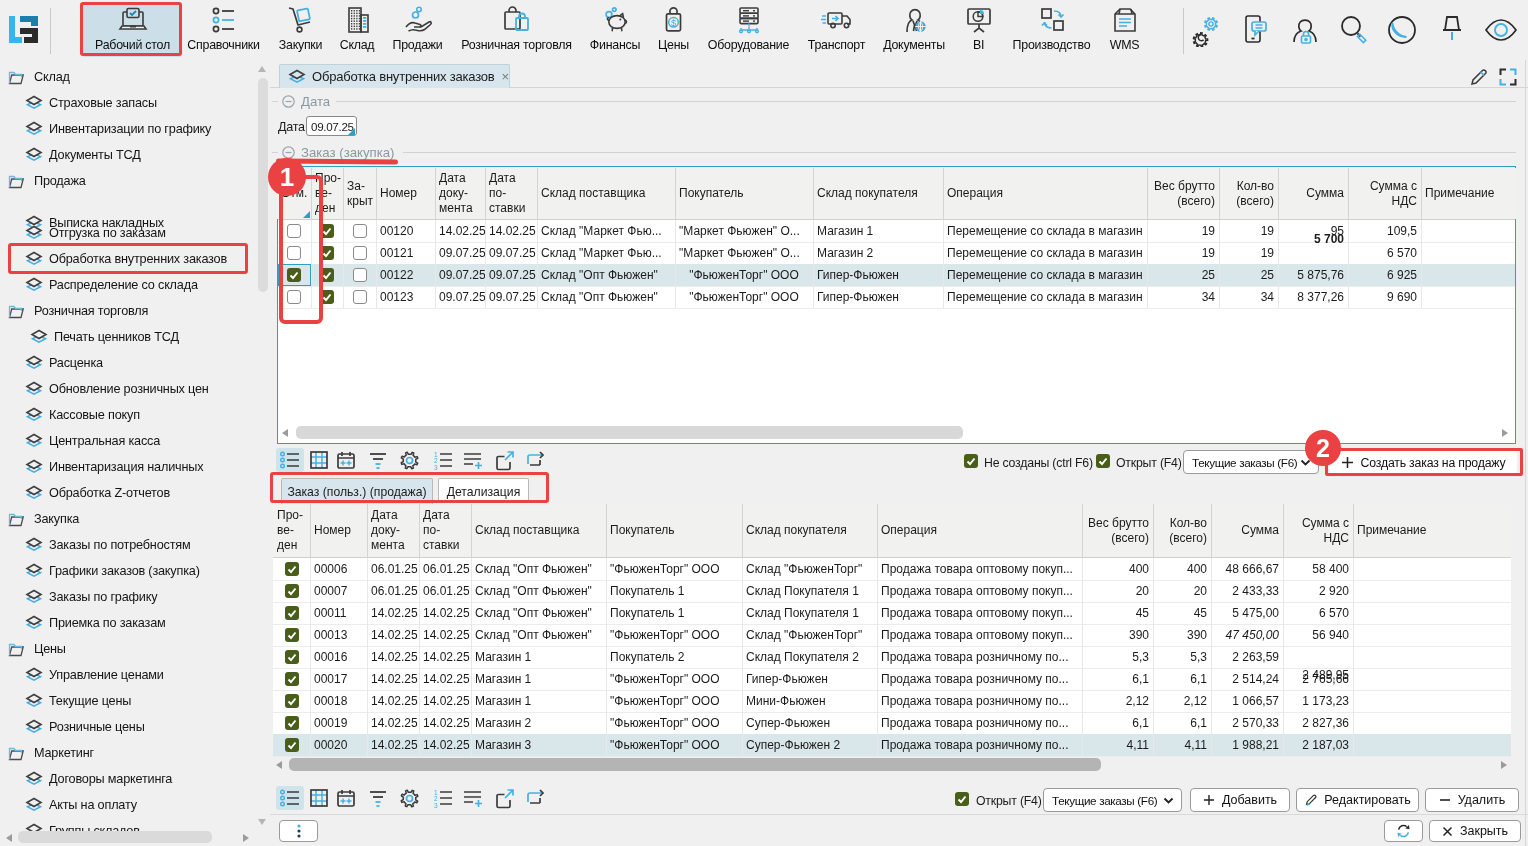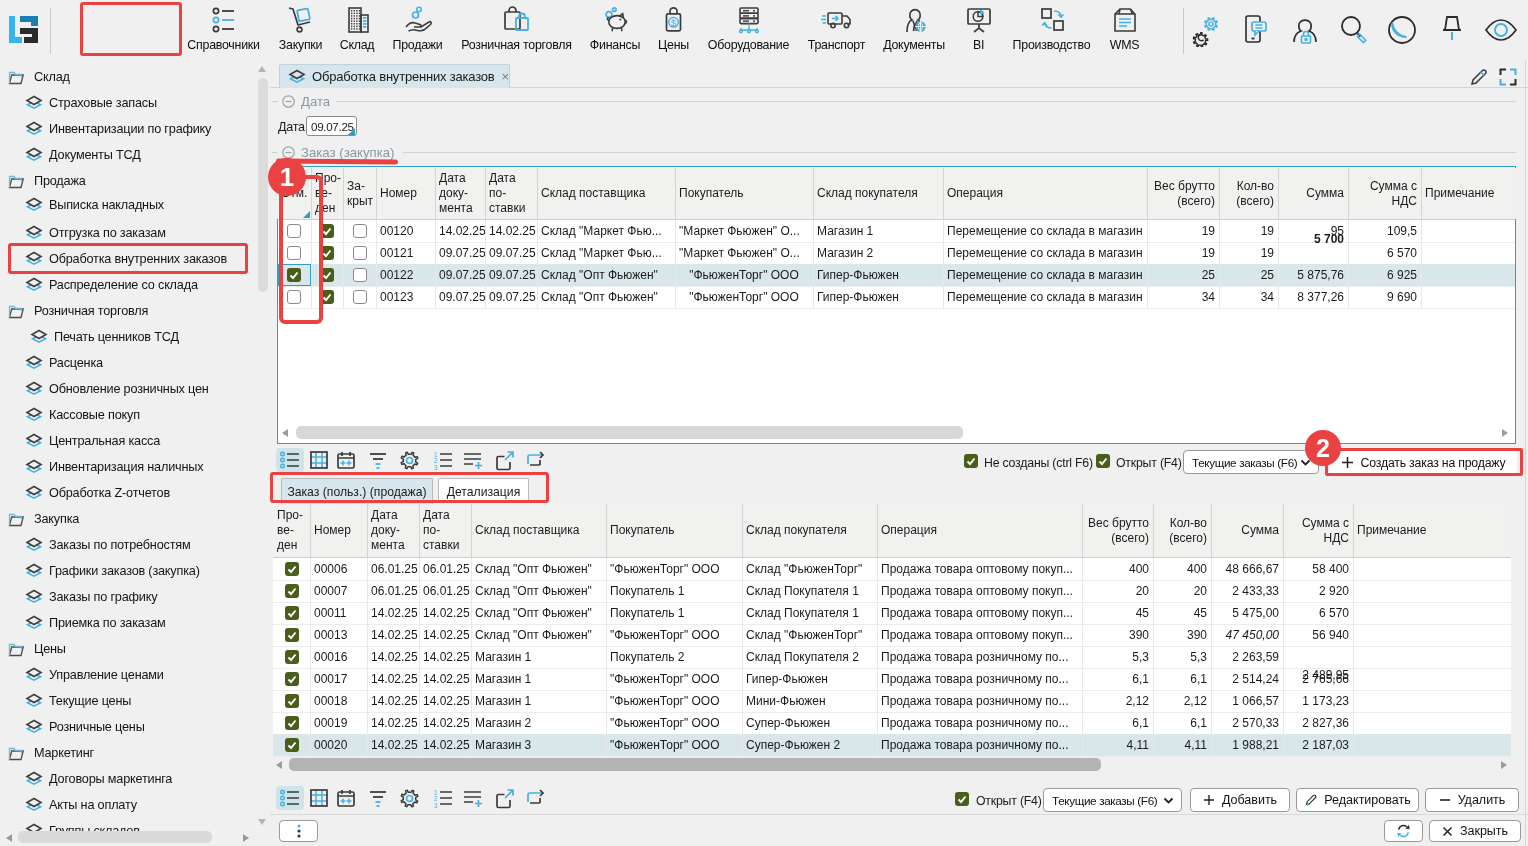--- a/index.html
+++ b/index.html
@@ -36,20 +36,34 @@
 </style></head><body>
 <div id="app">
 
 <div class="abs" style="left:0;top:0;width:1528px;height:60px;background:#f0f0f0;border-bottom:1px solid #d9d9d9;"></div>
 <svg class="abs" style="left:8px;top:14px" width="32" height="30" viewBox="0 0 32 30">
 <path d="M1 2 h6 v21 h7 v6 h-13 z" fill="#35b5ec"></path>
 <path d="M12 2 h18 v10 h-7 v-4 h-11 z" fill="#1a7fae"></path>
 <path d="M12 14 h18 v15 h-14 v-6 h8 v-3 h-12 z" fill="#2b2b2b"></path>
 </svg>
 <div class="vline" style="left:50px;top:8px;height:46px;"></div>
+<div class="mi sel" style="left:83px;width:99px;">
+      <div class="ic">
+        <svg width="30" height="30" viewBox="0 0 30 30">
+          <g fill="none" stroke="#3b3b3b" stroke-width="1.6">
+            <rect x="5" y="7" width="20" height="14" rx="1"></rect>
+            <path d="M2 24 h26 l-2 -3 h-22 z" fill="#f0f0f0"></path>
+            <path d="M12 21 h6 v1.5 h-6 z" fill="#3b3b3b" stroke="none"></path>
+          </g>
+          <rect x="9" y="3.5" width="12" height="9" rx="1.5" fill="#ccdfe8" stroke="#3b3b3b" stroke-width="1.6"></rect>
+          <path d="M12 8 l2 2 l4 -4" fill="none" stroke="#1a88b9" stroke-width="1.8"></path>
+        </svg>
+      </div>
+      <div class="lb">Рабочий стол</div>
+    </div>
 <div class="mi" style="left:187px;width:73px;">
       <div class="ic">
         <svg width="28" height="30" viewBox="0 0 28 30">
           <g fill="none">
             <circle cx="6" cy="6" r="2.6" stroke="#3b3b3b" stroke-width="1.7"></circle>
             <circle cx="6" cy="15" r="2.6" stroke="#45b1e2" stroke-width="1.7"></circle>
             <circle cx="6" cy="24" r="2.6" stroke="#3b3b3b" stroke-width="1.7"></circle>
             <path d="M12 6 h12" stroke="#3b3b3b" stroke-width="1.8"></path>
             <path d="M12 15 h12" stroke="#45b1e2" stroke-width="1.8"></path>
             <path d="M12 24 h12" stroke="#3b3b3b" stroke-width="1.8"></path>
@@ -373,21 +387,21 @@
       </svg>
       <span>Документы ТСД</span>
     </div>
 <div class="tree-folder" style="left:8px;top:168px;">
       <svg width="17" height="15" viewBox="0 0 17 15">
         <path d="M1.5 13.5 l2.2 -8.5 h11.5 l-2.2 8.5 z" fill="none" stroke="#4a4a4a" stroke-width="1.3"></path>
         <path d="M1.5 13.5 v-11 h4.5 l1.5 2 h6 v2.5" fill="none" stroke="#6db8dd" stroke-width="1.3"></path>
       </svg>
       <span>Продажа</span>
     </div>
-<div class="tree-item" style="left:25px;top:192px;">
+<div class="tree-item" style="left:25px;top:210px;">
       <svg width="18" height="18" viewBox="0 0 18 18">
         <path d="M9 7.5 L2.5 10.8 L9 14.2 L15.5 10.8 Z" fill="none" stroke="#45b1e2" stroke-width="1.6"></path>
         <path d="M9 2.5 L2 6.5 L9 10.5 L16 6.5 Z" fill="#f0f0f0" stroke="#3f3f3f" stroke-width="1.6"></path>
       </svg>
       <span>Выписка накладных</span>
     </div>
 <div class="tree-item" style="left:25px;top:220px;">
       <svg width="18" height="18" viewBox="0 0 18 18">
         <path d="M9 7.5 L2.5 10.8 L9 14.2 L15.5 10.8 Z" fill="none" stroke="#45b1e2" stroke-width="1.6"></path>
         <path d="M9 2.5 L2 6.5 L9 10.5 L16 6.5 Z" fill="#f0f0f0" stroke="#3f3f3f" stroke-width="1.6"></path>

